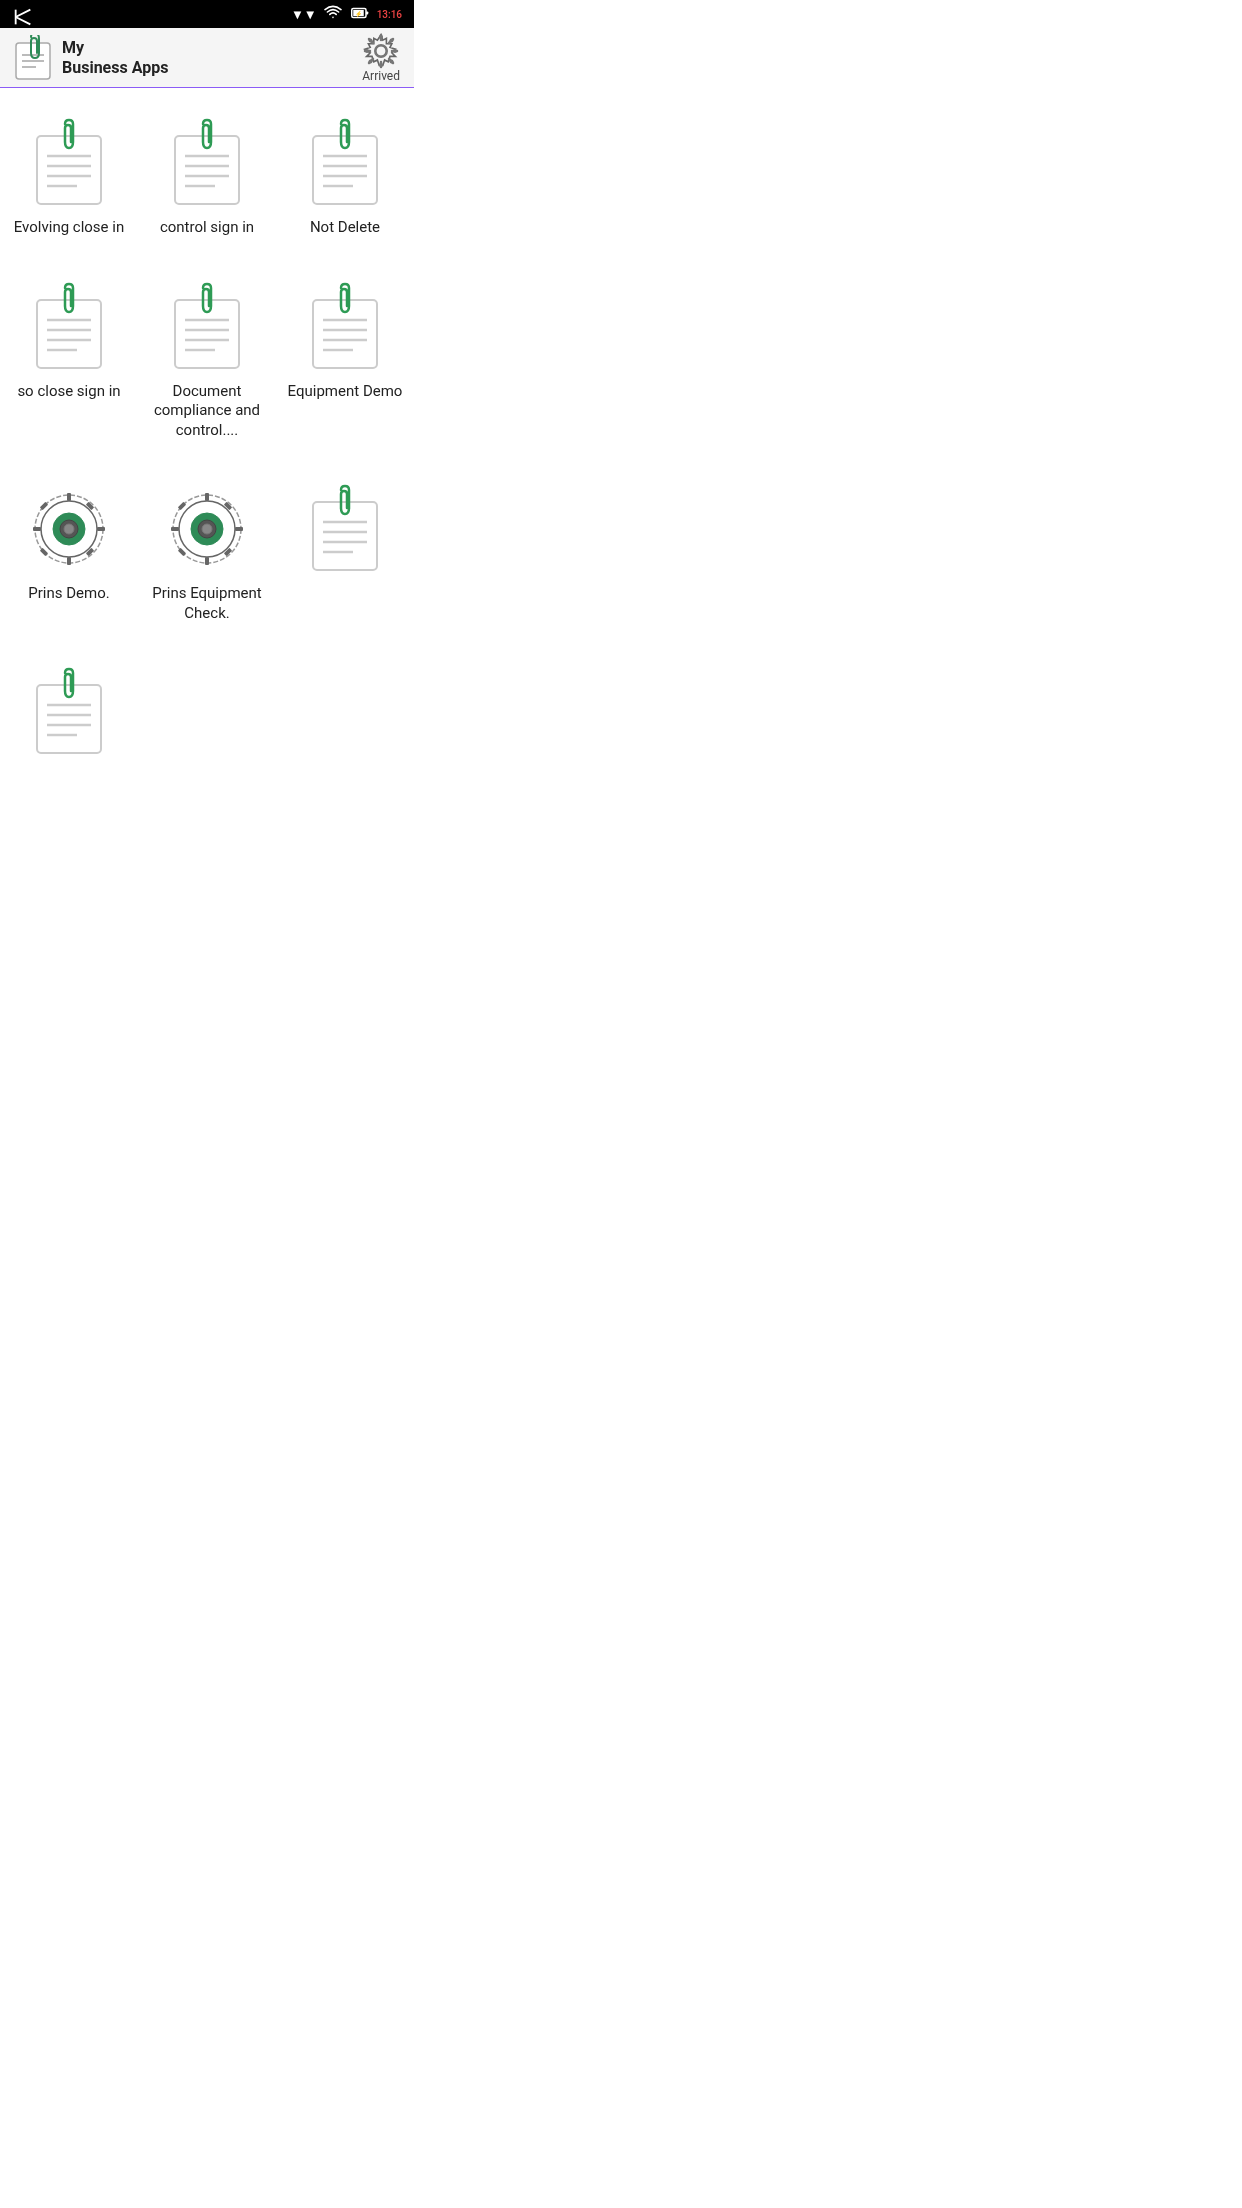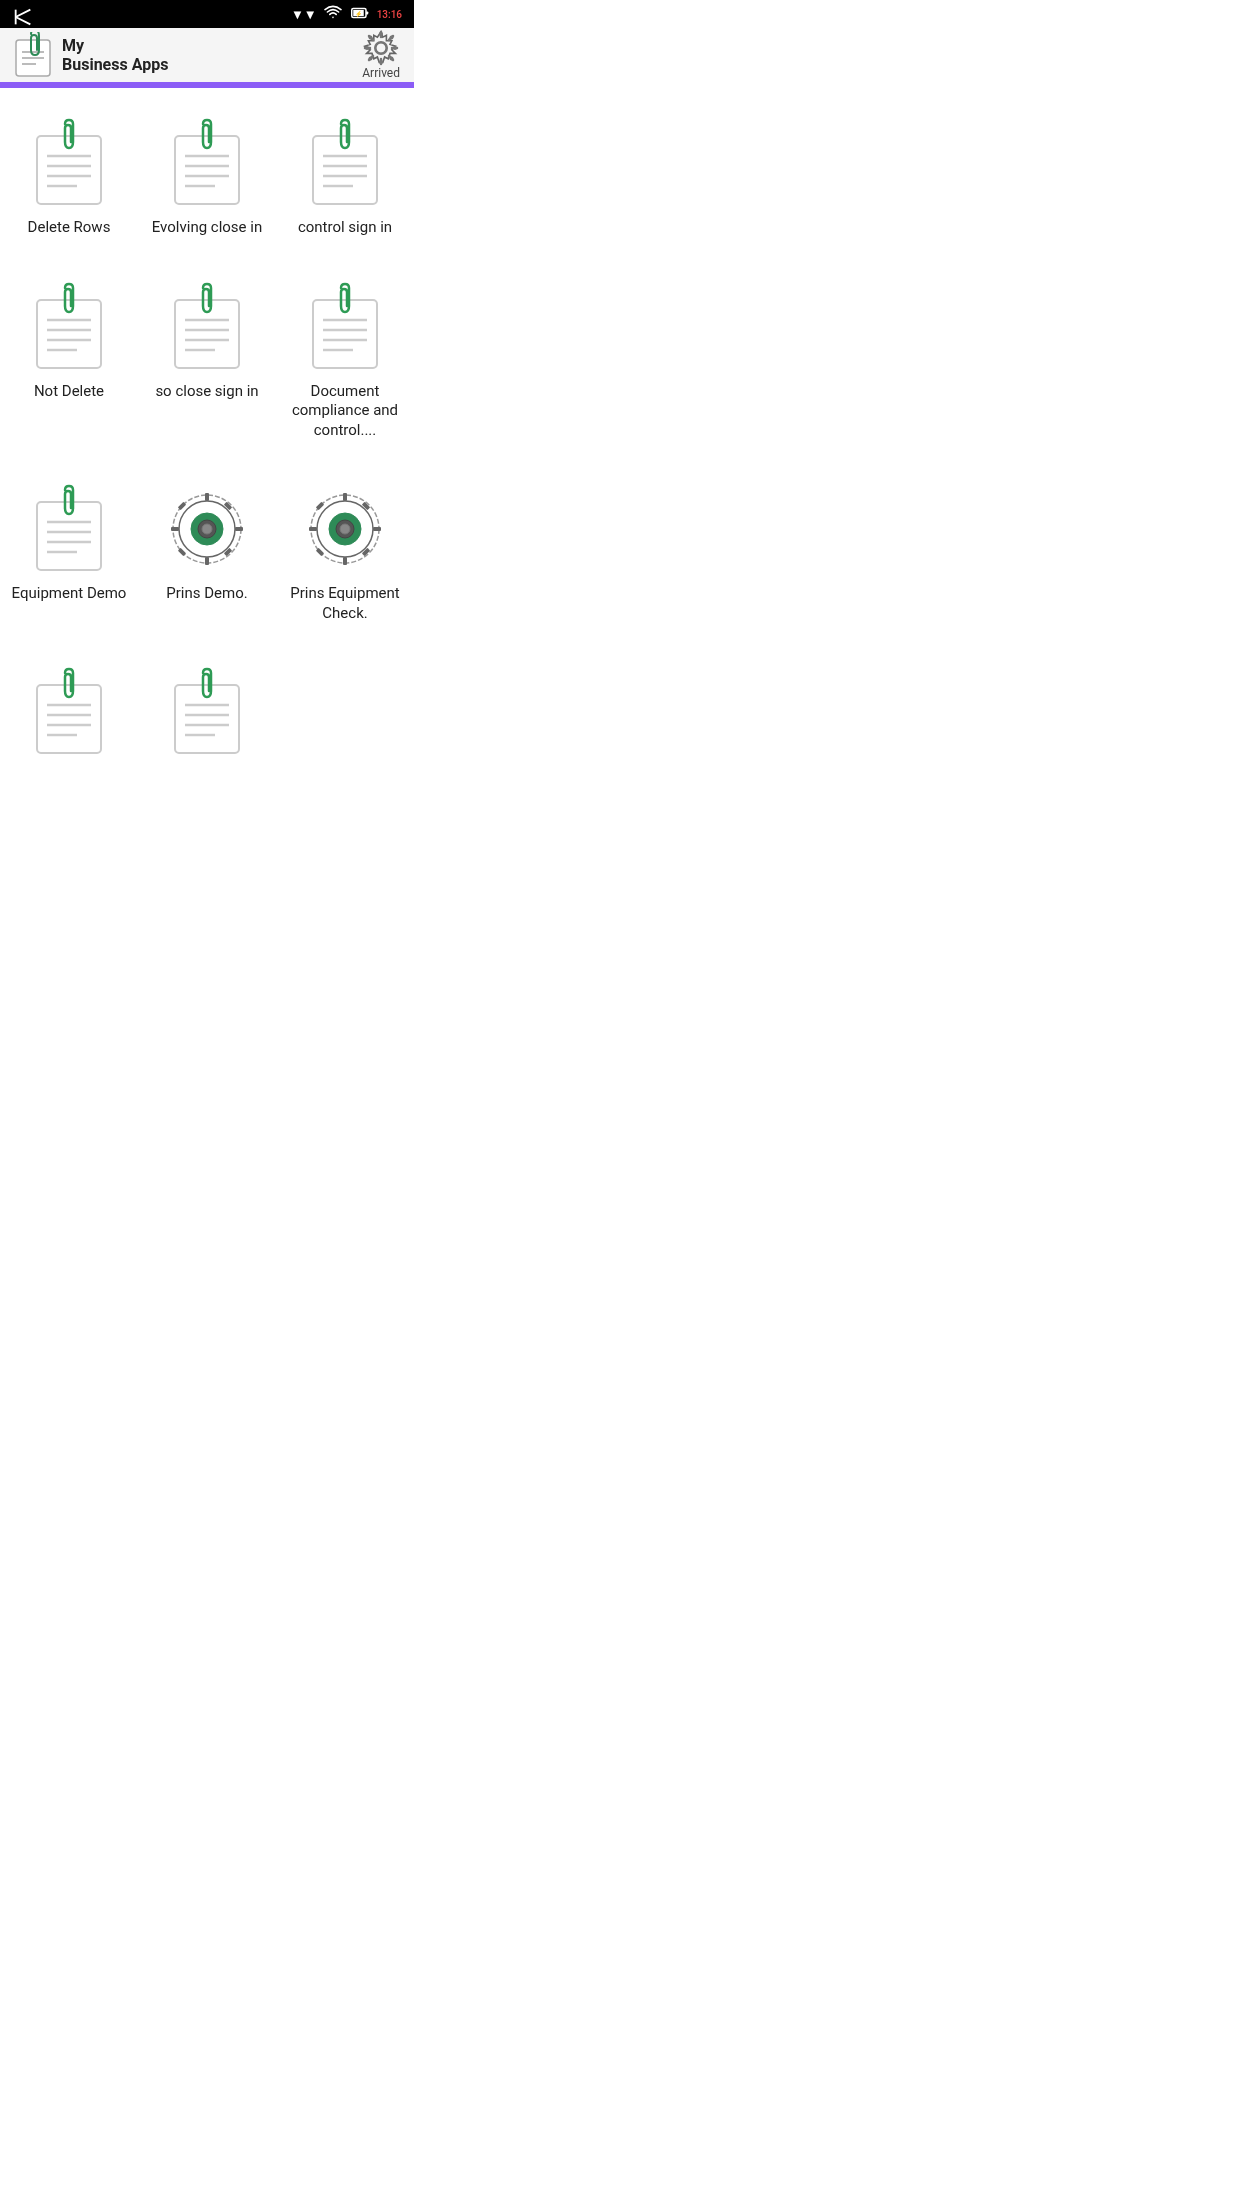--- a/index.html
+++ b/index.html
@@ -33,21 +33,21 @@
       position: absolute;
       left: 12px;
       top: 6px;
     }
 
     
     .header {
       width: 100%;
       height: 60px;
       background: #f5f5f5;
-      border-bottom: 6px solid #8b5cf6;
+      border-bottom: 1px solid #8b5cf6;
       display: flex;
       align-items: center;
       justify-content: space-between;
       padding: 0 14px;
     }
     .header-left {
       display: flex;
       align-items: center;
       gap: 10px;
     }
@@ -195,33 +195,20 @@
       <circle cx="7.5" cy="7.5" r="2" fill="#777"></circle>
       <circle cx="28.5" cy="28.5" r="2" fill="#777"></circle>
       <circle cx="28.5" cy="7.5" r="2" fill="#777"></circle>
       <circle cx="7.5" cy="28.5" r="2" fill="#777"></circle>
     </svg>
     <span class="settings-label">Arrived</span>
   </div>
 </div>
 
 <div class="app-grid" id="app-grid-container">
-<div class="app-item">
-    <div class="app-icon-wrap">
-      <svg class="clip-svg" viewBox="0 0 80 90" xmlns="http://www.w3.org/2000/svg">
-    <rect x="8" y="18" width="64" height="68" rx="4" fill="white" stroke="#ccc" stroke-width="2"></rect>
-    <line x1="18" y1="38" x2="62" y2="38" stroke="#ccc" stroke-width="2.5"></line>
-    <line x1="18" y1="48" x2="62" y2="48" stroke="#ccc" stroke-width="2.5"></line>
-    <line x1="18" y1="58" x2="62" y2="58" stroke="#ccc" stroke-width="2.5"></line>
-    <line x1="18" y1="68" x2="48" y2="68" stroke="#ccc" stroke-width="2.5"></line>
-    <path d="M36 6 Q36 2 40 2 Q44 2 44 6 L44 24 Q44 30 40 30 Q36 30 36 24 L36 10 Q36 7 39 7 Q42 7 42 10 L42 24" stroke="#2e9b55" stroke-width="2.5" fill="none" stroke-linecap="round"></path>
-  </svg>
-    </div>
-    <span class="app-label">Delete Rows</span>
-  </div>
     <div class="app-item">
     <div class="app-icon-wrap">
       <svg class="clip-svg" viewBox="0 0 80 90" xmlns="http://www.w3.org/2000/svg">
     <rect x="8" y="18" width="64" height="68" rx="4" fill="white" stroke="#ccc" stroke-width="2"></rect>
     <line x1="18" y1="38" x2="62" y2="38" stroke="#ccc" stroke-width="2.5"></line>
     <line x1="18" y1="48" x2="62" y2="48" stroke="#ccc" stroke-width="2.5"></line>
     <line x1="18" y1="58" x2="62" y2="58" stroke="#ccc" stroke-width="2.5"></line>
     <line x1="18" y1="68" x2="48" y2="68" stroke="#ccc" stroke-width="2.5"></line>
     <path d="M36 6 Q36 2 40 2 Q44 2 44 6 L44 24 Q44 30 40 30 Q36 30 36 24 L36 10 Q36 7 39 7 Q42 7 42 10 L42 24" stroke="#2e9b55" stroke-width="2.5" fill="none" stroke-linecap="round"></path>
   </svg>

